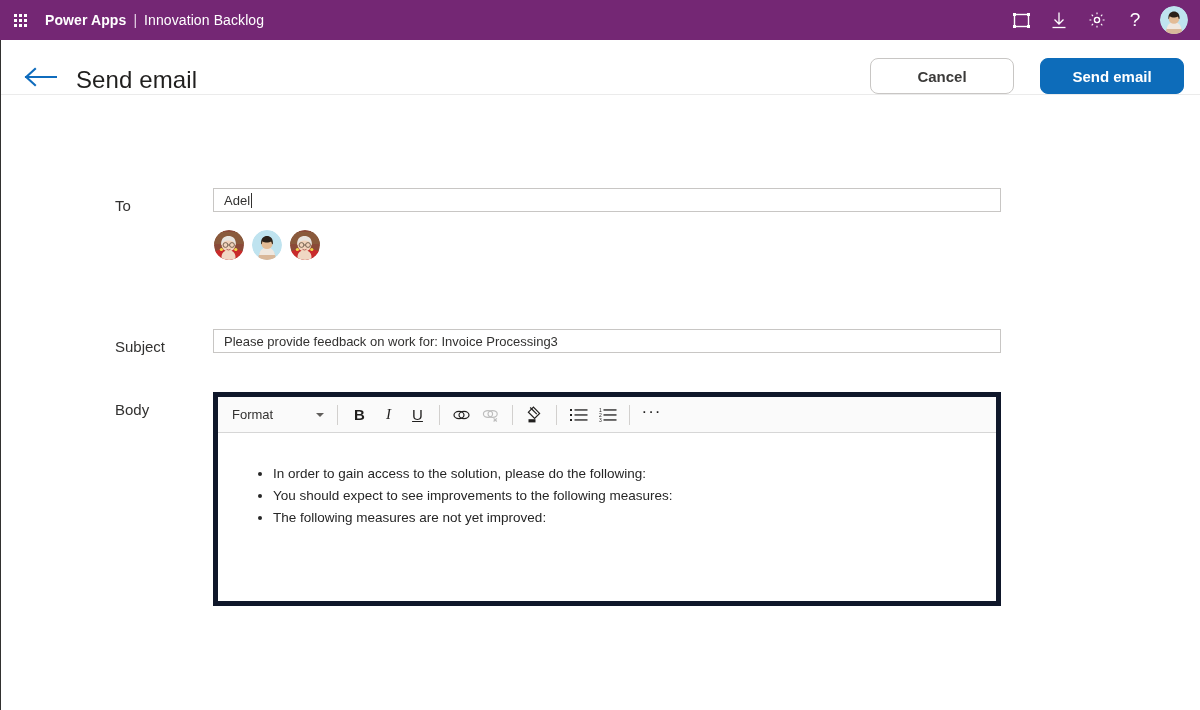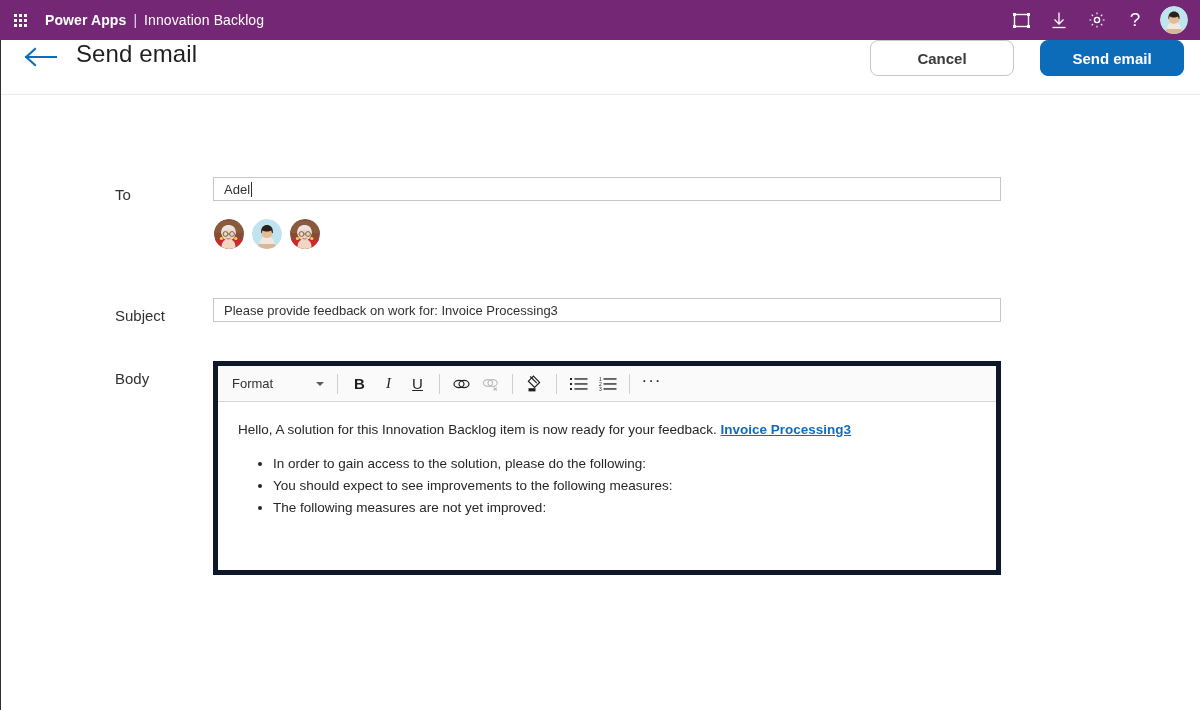--- a/index.html
+++ b/index.html
@@ -94,21 +94,21 @@
   .page-frame {
     border-left: 1px solid #323130;
     height: 670px;
     box-sizing: border-box;
     position: relative;
     background: #fff;
   }
   .command-bar {
     height: 55px;
     display: flex;
-    align-items: flex-start;
+    align-items: flex-end;
     padding: 0 16px 0 22px;
     border-bottom: 1px solid #ebebeb;
     box-sizing: border-box;
   }
   .back-arrow {
     width: 34px;
     height: 34px;
     display: flex;
     align-items: center;
     justify-content: center;
@@ -206,22 +206,22 @@
   .recipient-avatar {
     width: 30px;
     height: 30px;
     border-radius: 50%;
     margin-right: 8px;
     overflow: hidden;
     cursor: pointer;
     flex: 0 0 auto;
   }
 
-  .row-to { margin-top: 1px; }
-  .row-subject { margin-top: 49px; }
+  .row-to { margin-top: 12px; }
+  .row-subject { margin-top: 69px; }
   .row-body { margin-top: 35px; }
 
   
   .editor {
     width: 788px;
     box-sizing: border-box;
     border: 5px solid #0f172a;
     background: #ffffff;
   }
   .editor-toolbar {
@@ -537,21 +537,20 @@
                 </g>
               </svg>
             </div>
 
             <div class="tb-sep"></div>
 
             <div class="tb-btn more">···</div>
           </div>
 
           <div class="editor-body">
-            <p><span>Hello, A solution for this Innovation Backlog item is now ready for your feedback. </span><span class="editor-link">Invoice Processing3</span></p>
             <ul>
               <li>In order to gain access to the solution, please do the following:</li>
               <li>You should expect to see improvements to the following measures:</li>
               <li>The following measures are not yet improved:</li>
             </ul>
           </div>
 
         </div>
       </div>
     </div>

